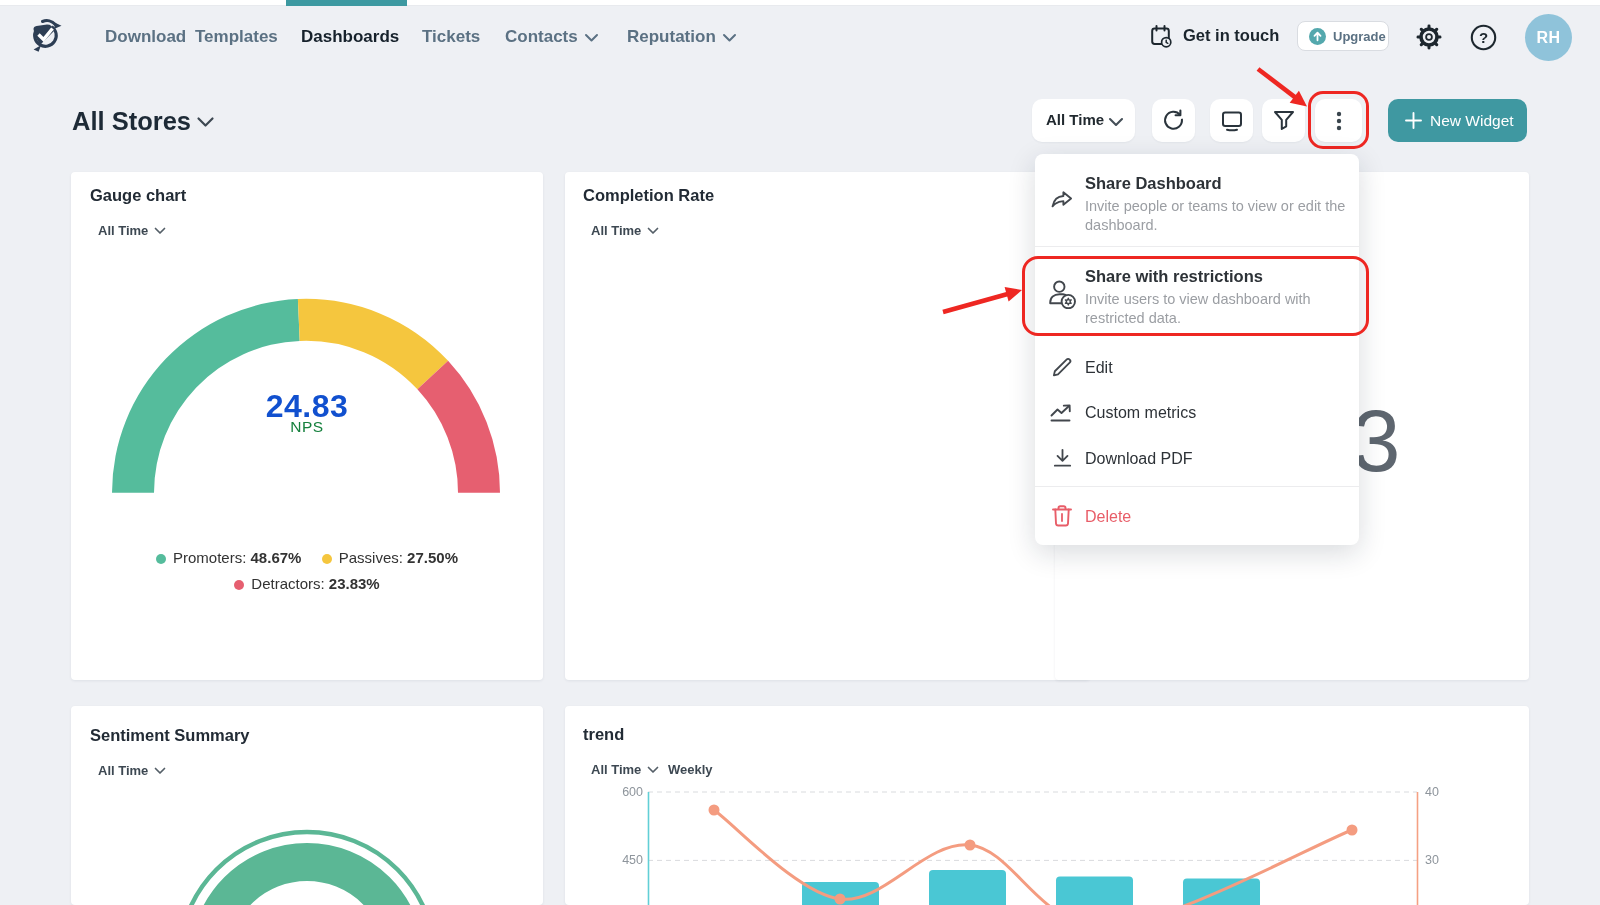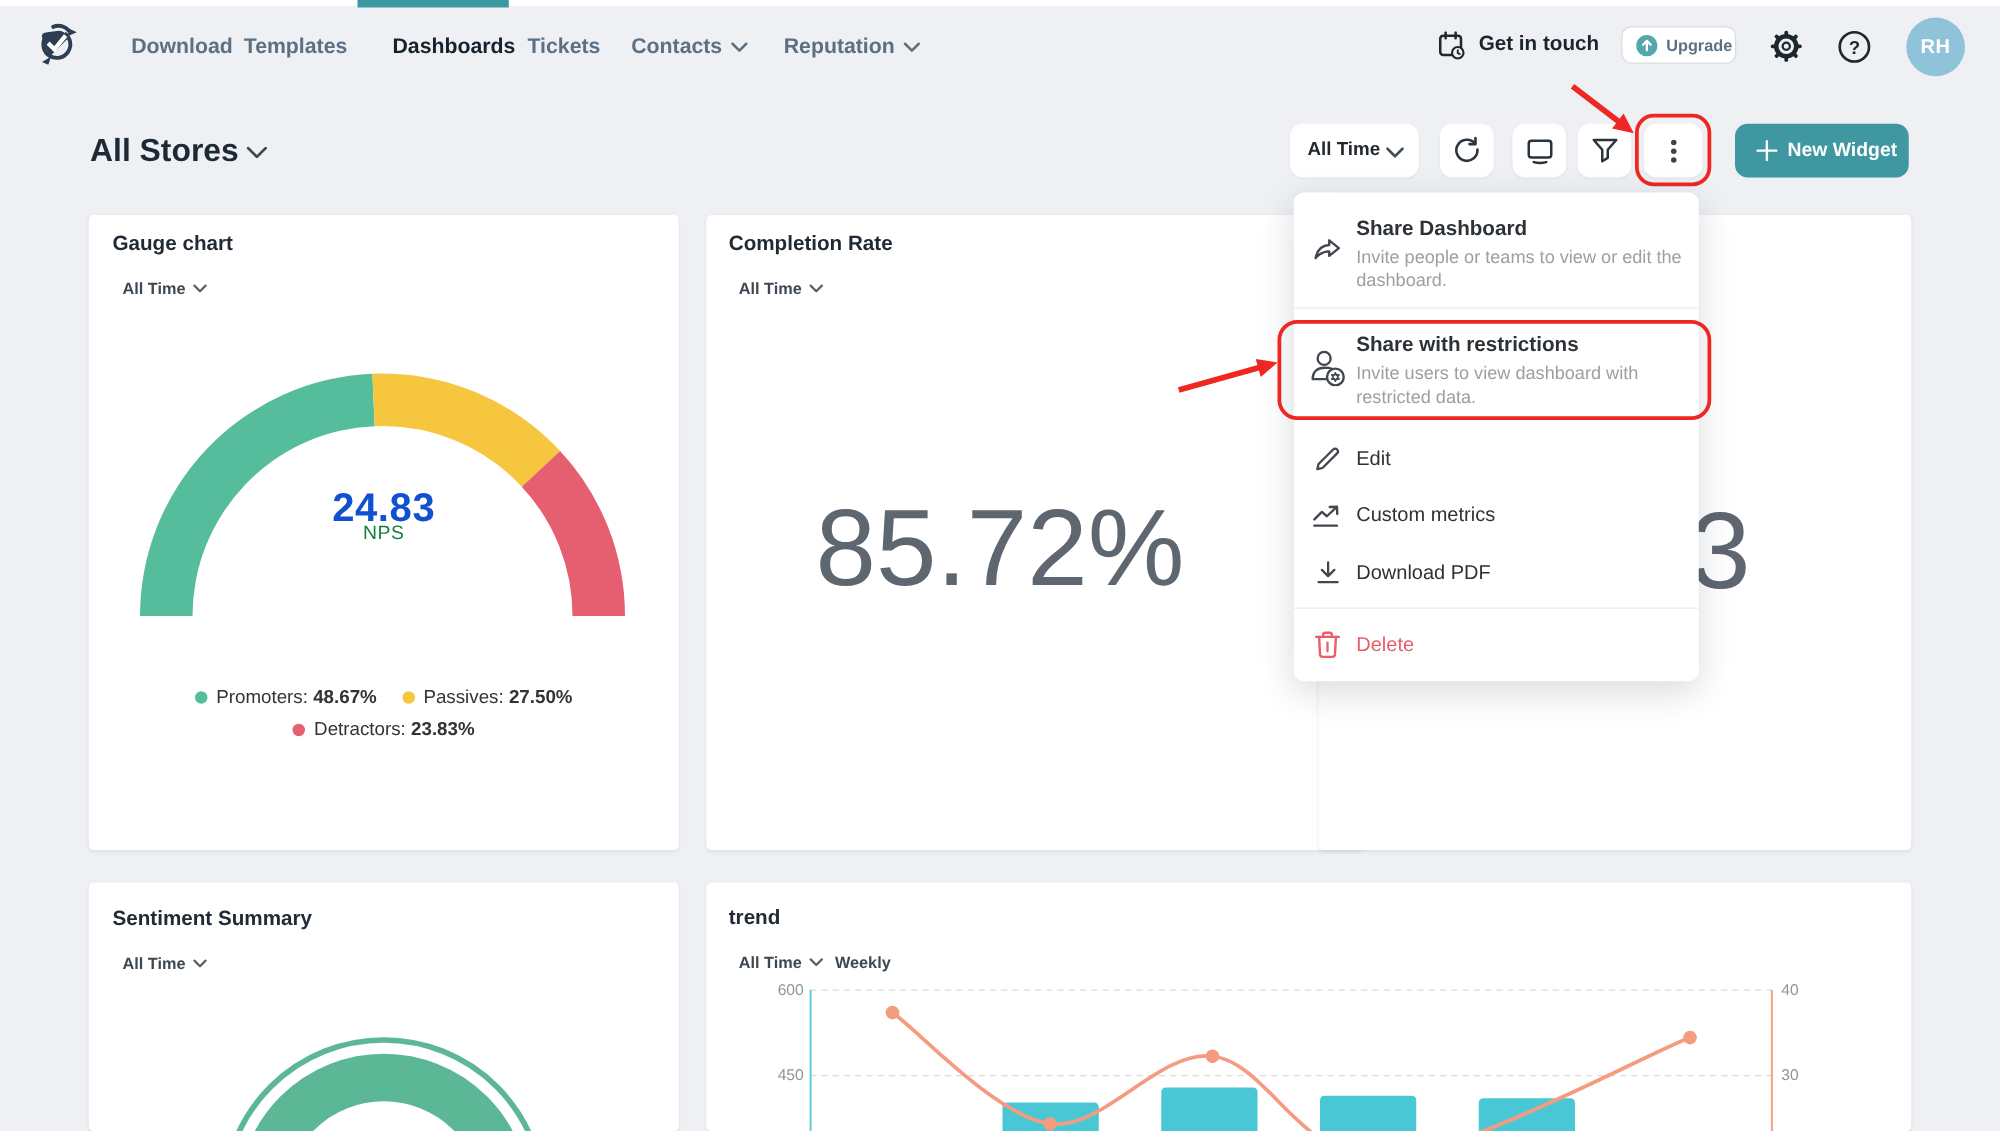--- a/index.html
+++ b/index.html
@@ -27,21 +27,21 @@
 <svg class="abs" style="left:26px;top:12px;" width="44" height="44" viewBox="0 0 44 44">
   <path d="M7.5 17 Q7.5 14.5 10.5 14 L21 12.5 Q26.5 12.5 27.5 18 L27.5 19.5 L14.5 32.5 Q9 27 7.5 17 Z" fill="#2d3e54"></path>
   <path d="M25.7 14.7 A10.8 10.8 0 1 1 10.1 18.1" stroke="#2d3e54" stroke-width="3.1" fill="none"></path>
   <path d="M16.5 9.5 A11 11 0 0 1 29.2 12.6" stroke="#2d3e54" stroke-width="3.1" fill="none" stroke-linecap="round"></path>
   <polygon points="28.5,10.5 35.5,13.8 28.5,16.8" fill="#2d3e54"></polygon>
   <polygon points="7.6,37.5 15,33.2 12.6,39.8" fill="#2d3e54"></polygon>
   <path d="M12.5 22.5 L17.5 27.5 L26.5 16.5" stroke="#fff" stroke-width="3.4" fill="none"></path>
 </svg>
 <span class="navlink" style="left:105px;">Download</span>
 <span class="navlink" style="left:195px;">Templates</span>
-<span class="navlink" style="left:301px;color:#16212b;font-weight:bold;margin-left:13px;">Dashboards</span>
+<span class="navlink" style="left:301px;color:#16212b;font-weight:bold;">Dashboards</span>
 <span class="navlink" style="left:422px;">Tickets</span>
 <span class="navlink" style="left:505px;">Contacts</span>
 <svg class="abs" style="left:584px;top:33px;" width="15" height="10" viewBox="0 0 15 10">
     <path d="M2 2 L7.5 7.5 L13 2" stroke="#5b7183" stroke-width="2" fill="none" stroke-linecap="round" stroke-linejoin="round"></path>
   </svg>
 <span class="navlink" style="left:627px;">Reputation</span>
 <svg class="abs" style="left:722px;top:33px;" width="15" height="10" viewBox="0 0 15 10">
     <path d="M2 2 L7.5 7.5 L13 2" stroke="#5b7183" stroke-width="2" fill="none" stroke-linecap="round" stroke-linejoin="round"></path>
   </svg>
 
@@ -111,21 +111,21 @@
       <circle cx="3" cy="10" r="2.2" fill="#3a454d"></circle>
       <circle cx="3" cy="17" r="2.2" fill="#3a454d"></circle>
     </svg>
 </div>
 <div class="abs" style="left:1308px;top:91px;width:61px;height:58px;border:3.6px solid #ee2722;border-radius:15px;"></div>
 
 <div class="abs" style="left:1388px;top:99px;width:139px;height:43px;background:#3f98a1;border-radius:10px;"></div>
 <svg class="abs" style="left:1404px;top:111px;" width="19" height="19" viewBox="0 0 19 19">
     <path d="M9.5 2 V17 M2 9.5 H17" stroke="#fff" stroke-width="1.9" stroke-linecap="round"></path>
   </svg>
-<span class="abs" style="left:1430px;top:112px;font-size:15.5px;font-weight:bold;color:#fff;">New Widget</span>
+<span class="abs" style="left:1430px;top:112px;font-size:15.5px;font-weight:normal;color:#fff;">New Widget</span>
 
 <div class="card" style="left:71px;top:172px;width:472px;height:508px;">
   <span class="ctitle" style="left:19px;top:14px;">Gauge chart</span>
   <div class="ctime" style="left:27px;top:51px;">All Time
     <svg width="12" height="8" viewBox="0 0 12 8">
         <path d="M1.5 1.5 L6 6 L10.5 1.5" stroke="#555f68" stroke-width="1.7" fill="none" stroke-linecap="round" stroke-linejoin="round"></path>
       </svg>
   </div>
   <svg class="abs" style="left:0;top:0;" width="472" height="508" viewBox="0 0 472 508">
     <path d="M41.0 320.8 A194.0 194.0 0 0 1 226.9 127.0 L228.7 168.9 A152.0 152.0 0 0 0 83.0 320.8 Z" fill="#55bc9c"></path>
@@ -144,21 +144,20 @@
   </div>
 </div>
 
 <div class="card" style="left:565px;top:172px;width:525px;height:508px;">
   <span class="ctitle" style="left:18px;top:14px;">Completion Rate</span>
   <div class="ctime" style="left:26px;top:51px;">All Time
     <svg width="12" height="8" viewBox="0 0 12 8">
         <path d="M1.5 1.5 L6 6 L10.5 1.5" stroke="#555f68" stroke-width="1.7" fill="none" stroke-linecap="round" stroke-linejoin="round"></path>
       </svg>
   </div>
-  <div class="abs" style="left:0;top:223px;width:470px;text-align:center;font-size:87px;color:#5e666f;line-height:1;">85.72%</div>
 </div>
 
 <div class="card" style="left:1055px;top:172px;width:474px;height:508px;">
   <div class="abs" style="left:297px;top:225px;font-size:87px;color:#5e666f;line-height:1;">3</div>
 </div>
 
 <div class="card" style="left:71px;top:706px;width:472px;height:199px;">
   <span class="ctitle" style="left:19px;top:20px;">Sentiment Summary</span>
   <div class="ctime" style="left:27px;top:57px;">All Time
     <svg width="12" height="8" viewBox="0 0 12 8">

